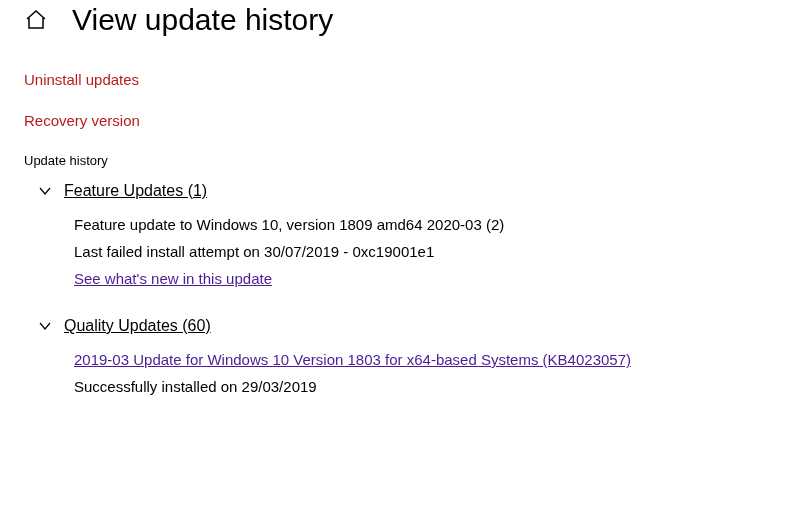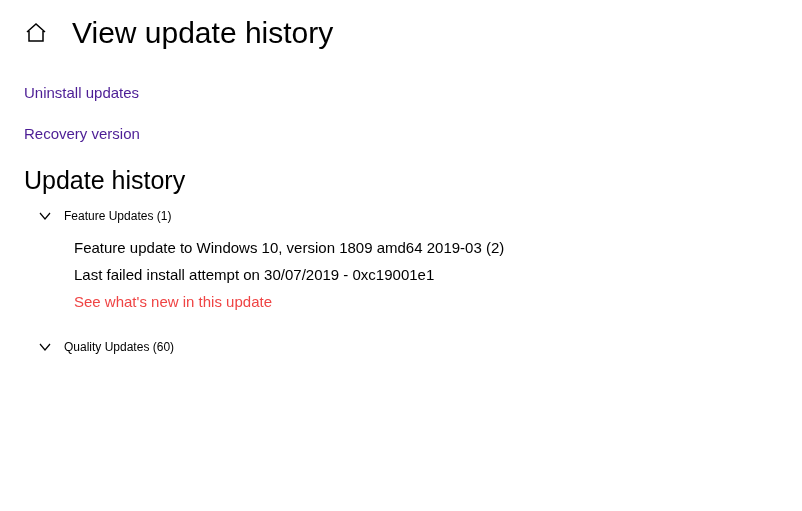--- a/index.html
+++ b/index.html
@@ -9,79 +9,81 @@
     }
     body {
       font-family: "Segoe UI", -apple-system, sans-serif;
       background: #ffffff;
       color: #000000;
       width: 802px;
       height: 511px;
       overflow: hidden;
     }
     .container {
-      padding: 16px 24px;
+      padding: 3px 24px;
     }
     .header {
       display: flex;
       align-items: center;
       gap: 24px;
       margin-bottom: 34px;
     }
     .home-icon {
       display: inline-flex;
       width: 24px;
       height: 24px;
     }
     .page-title {
       font-size: 30px;
       font-weight: 400;
       letter-spacing: 0px;
     }
     .link {
-      color: #4c1d95;
+      color: #b91c1c;
       font-size: 15px;
       cursor: pointer;
       display: block;
       margin-bottom: 24px;
     }
     .section-title {
-      font-size: 25px;
+      font-size: 13px;
       font-weight: 400;
       margin-top: 16px;
       margin-bottom: 14px;
     }
     .group-header {
       display: flex;
       align-items: center;
       gap: 12px;
       margin-bottom: 16px;
       padding-left: 14px;
       cursor: pointer;
     }
     .chevron-icon {
       display: inline-flex;
       width: 14px;
       height: 14px;
     }
     .group-label {
-      font-size: 12px;
+      font-size: 16px;
       font-weight: 400;
+      text-decoration: underline;
     }
     .group-content {
       padding-left: 50px;
       margin-bottom: 30px;
     }
     .entry-line {
       font-size: 15px;
       margin-bottom: 10px;
     }
     .entry-link {
-      color: #ef4444;
+      color: #4c1d95;
       cursor: pointer;
+      text-decoration: underline;
     }
   </style>
 </head>
 <body>
 
 <div class="container">
   <div class="header">
     <span class="home-icon">
       <svg viewBox="0 0 24 24" width="24" height="24" fill="none" stroke="#000" stroke-width="1.5">
         <path d="M3 11 L12 3 L21 11 M5 10 V20 H19 V10"></path>
@@ -98,27 +100,31 @@
   <div class="group-header">
     <span class="chevron-icon">
       <svg viewBox="0 0 14 14" width="14" height="14" fill="none" stroke="#000" stroke-width="1.2">
         <path d="M2 4 L7 10 L12 4"></path>
       </svg>
     </span>
     <span class="group-label">Feature Updates (1)</span>
   </div>
 
   <div class="group-content">
-    <div class="entry-line">Feature update to Windows 10, version 1809 amd64 2019-03 (2)</div>
+    <div class="entry-line">Feature update to Windows 10, version 1809 amd64 2020-03 (2)</div>
     <div class="entry-line">Last failed install attempt on 30/07/2019 - 0xc19001e1</div>
     <div class="entry-line entry-link">See what's new in this update</div>
   </div>
 
   <div class="group-header">
     <span class="chevron-icon">
       <svg viewBox="0 0 14 14" width="14" height="14" fill="none" stroke="#000" stroke-width="1.2">
         <path d="M2 4 L7 10 L12 4"></path>
       </svg>
     </span>
     <span class="group-label">Quality Updates (60)</span>
   </div>
 
+  <div class="group-content">
+    <div class="entry-line entry-link">2019-03 Update for Windows 10 Version 1803 for x64-based Systems (KB4023057)</div>
+    <div class="entry-line">Successfully installed on 29/03/2019</div>
+  </div>
 </div>
 
 </body></html>

